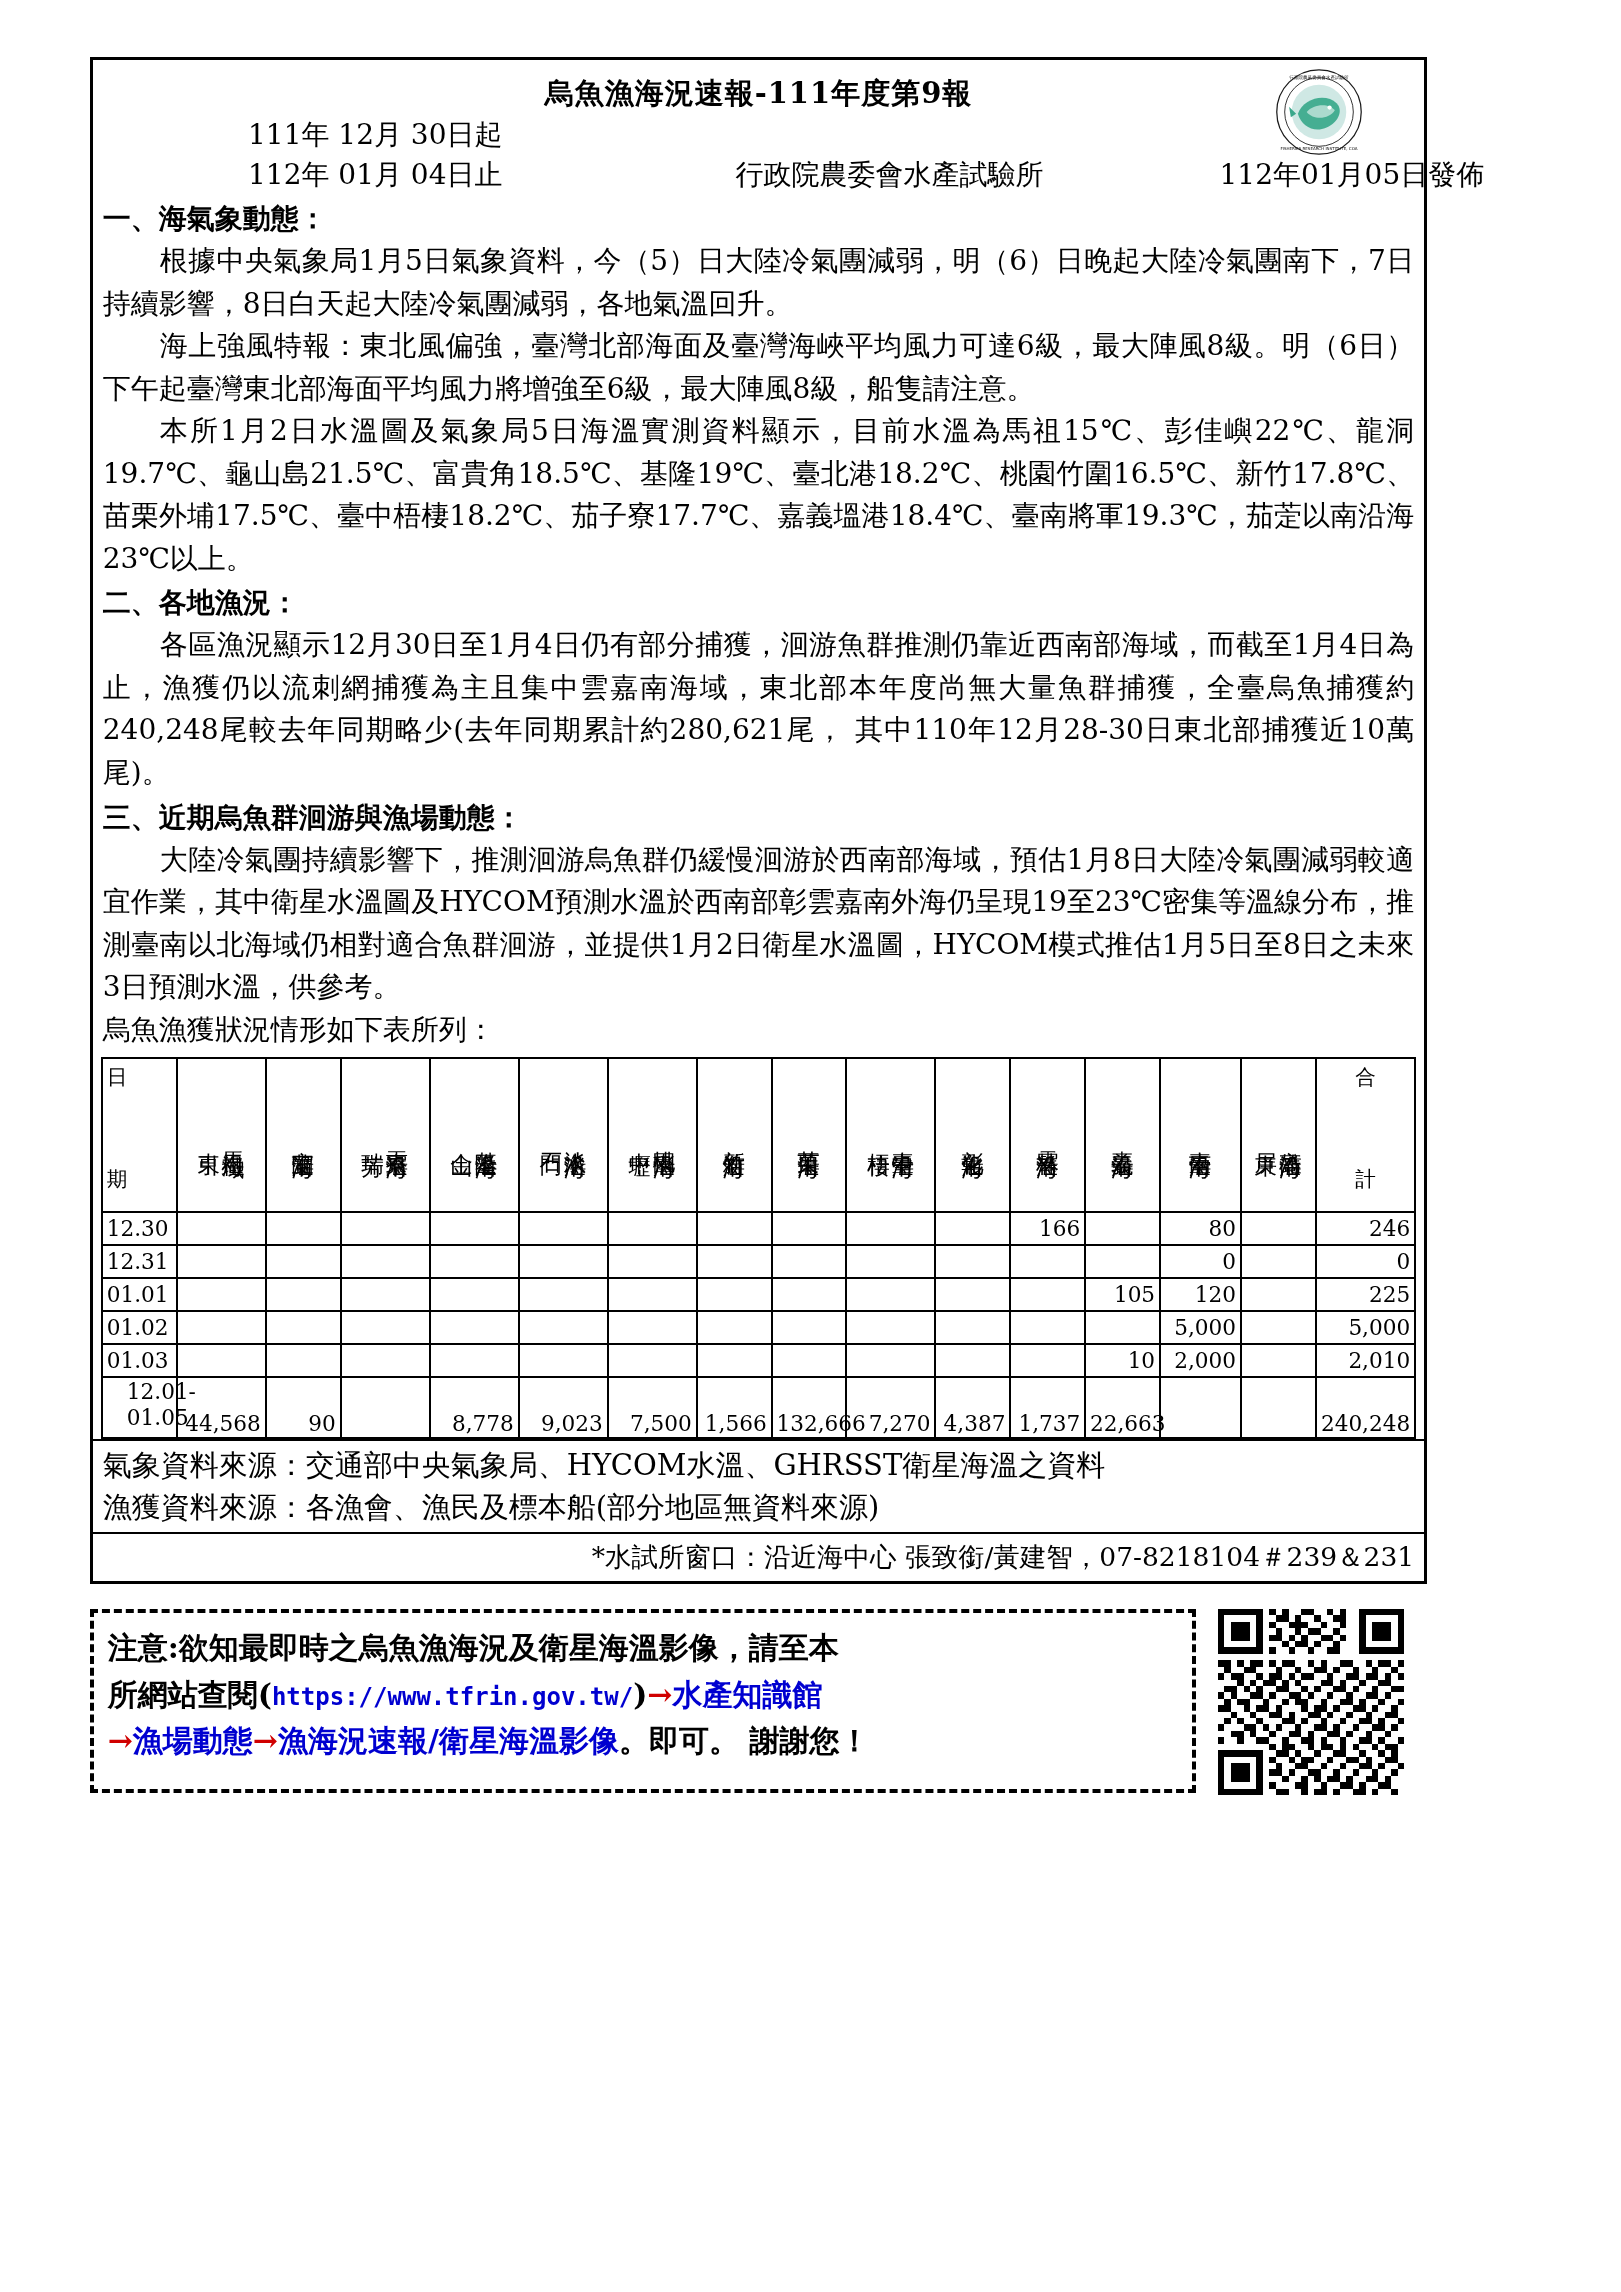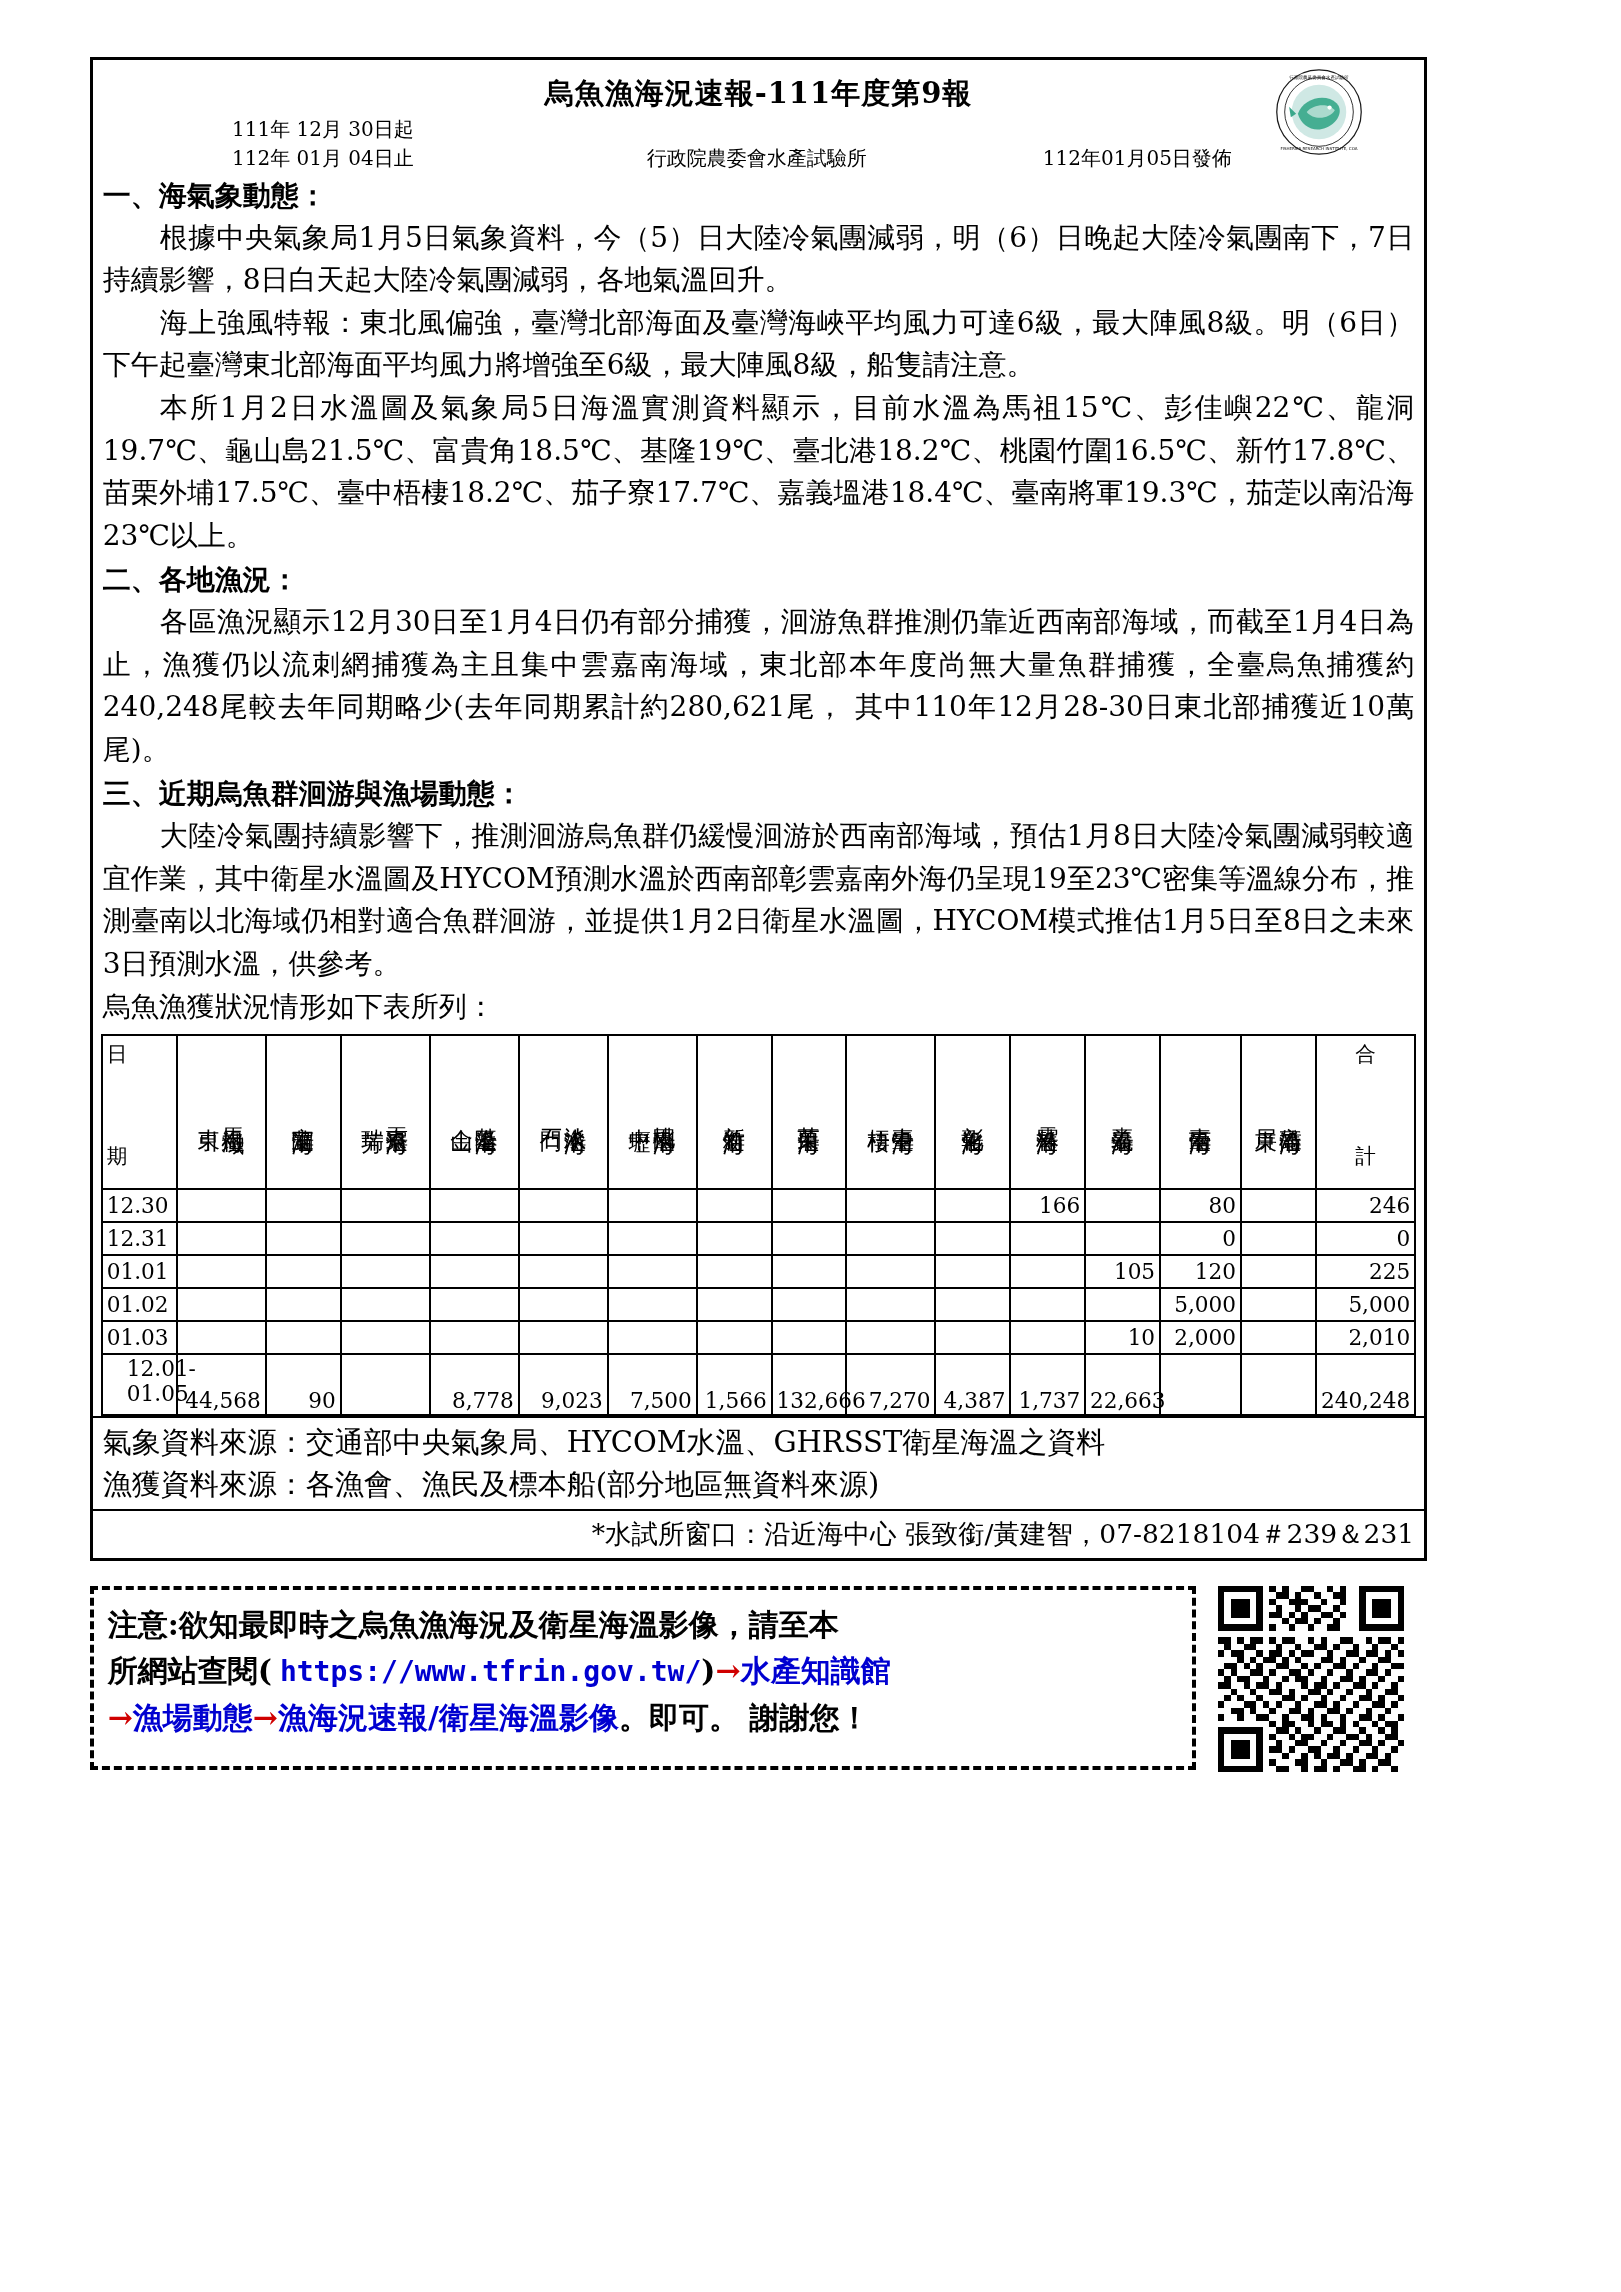--- a/index.html
+++ b/index.html
@@ -40,23 +40,23 @@
     padding:7.8px 0 2px 0;
   }
   .logo{
     position:absolute;
     right:61px;top:7.8px;
     width:88px;height:88px;
   }
   .logo svg{display:block;}
 
   .date-line{
-    font-size:20px;
+    font-size:28px;
     line-height:1.45;
-    padding-left:14px;
+    padding-left:30px;
     white-space:pre;
   }
   .date-line .spacer-a{display:inline-block;width:125px;}
   .date-line .spacer-b{display:inline-block;width:233px;}
 
   
   .sec-head{
     font-size:28px;
     font-weight:bold;
     line-height:1.5;
@@ -161,21 +161,21 @@
   }
   .nline{
     font-size:30px;
     font-weight:bold;
     line-height:1.55;
     white-space:nowrap;
     color:#000;
   }
   .blue{color:#0000d0;}
   .red{color:#d00000;}
-  .mono{font-family:"DejaVu Sans Mono","Liberation Mono",monospace;font-size:28px;letter-spacing:0px;margin-left:8px;}
+  .mono{font-family:"DejaVu Sans Mono","Liberation Mono",monospace;font-size:24px;letter-spacing:0px;}
   .qr{
     margin-left:21.6px;
     width:186px;height:186px;
   }
   .qr svg{display:block;}
 </style>
 </head>
 <body>
 
 <div class="page">

